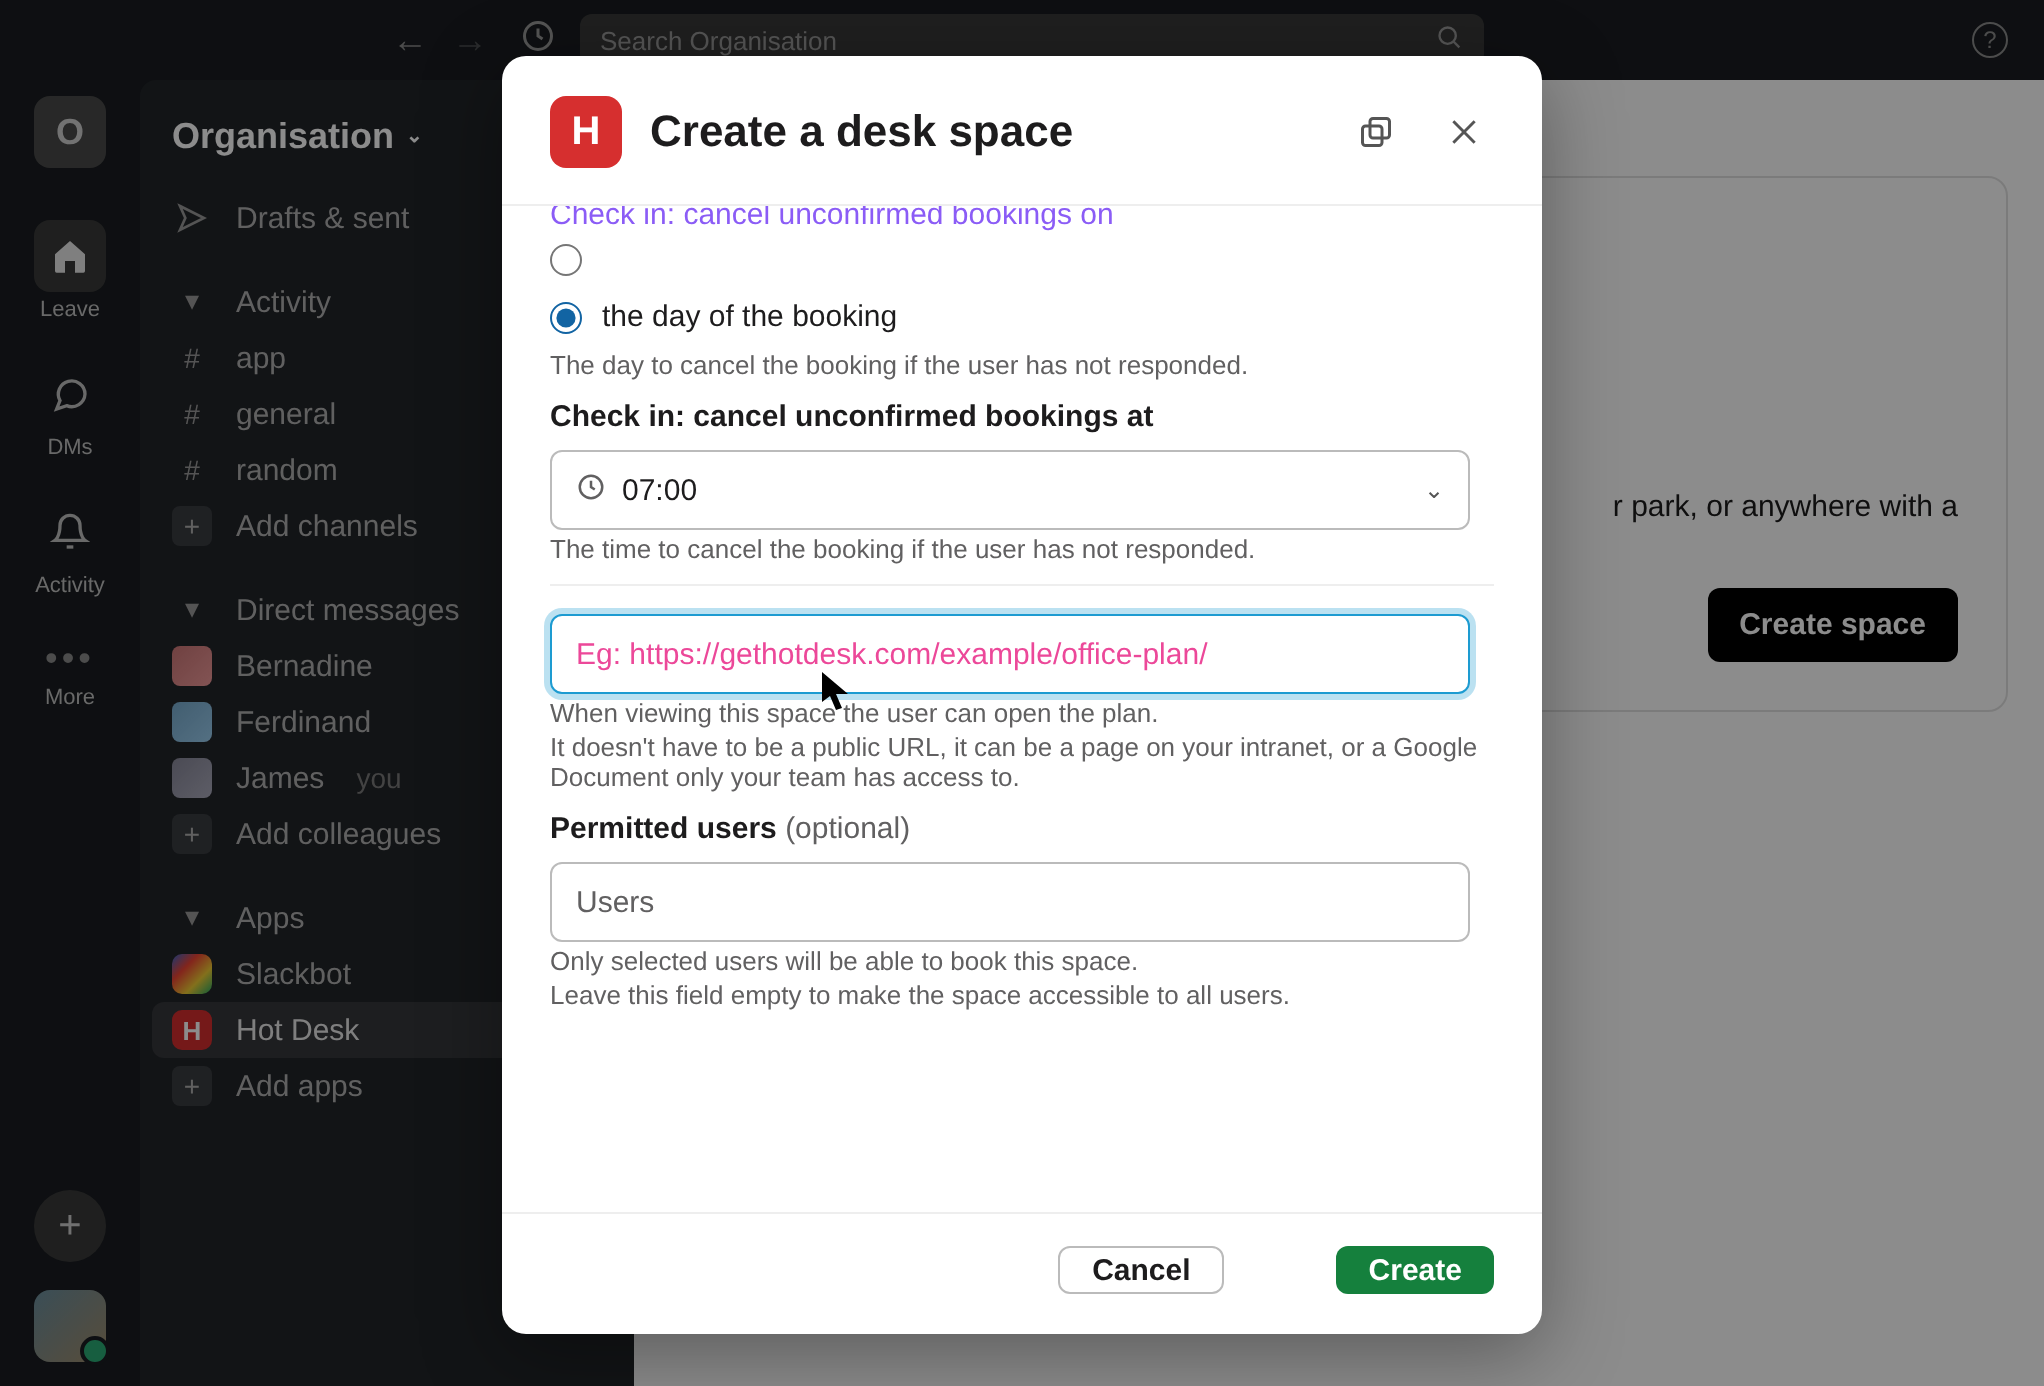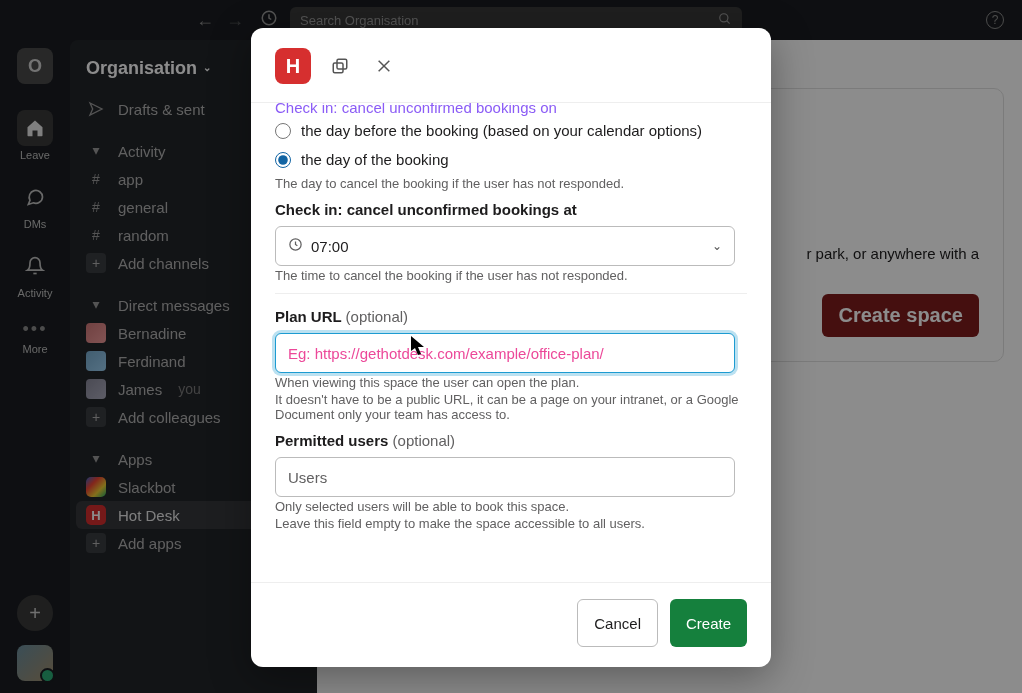--- a/index.html
+++ b/index.html
@@ -155,22 +155,22 @@
     border-top-left-radius: 8px;
   }
   .main-card {
     position:absolute; right:18px; top:48px; left:0;
     border:1px solid #e1e1e1; border-radius:10px;
     padding: 24px 24px;
     color:#1d1c1d;
   }
   .main-card-text { font-size:15px; color:#1d1c1d; line-height:1.5;}
   .create-space-btn {
-    background:#7f1d1d; color:#fff; border:none;
-    padding:10px 16px; border-radius:6px; font-weight:700; font-size:20px;
+    background:#000000; color:#fff; border:none;
+    padding:10px 16px; border-radius:6px; font-weight:700; font-size:15px;
   }
   
   .dim {
     position:absolute; left:0; top:0; right:0; bottom:0;
     background: rgba(0,0,0,0.45);
   }
   
   .modal {
     position:absolute;
     left: 251px; top: 28px;
@@ -226,22 +226,22 @@
   .text-input.focused {
     border:1px solid #1d9bd1;
     box-shadow: 0 0 0 3px rgba(29,155,209,0.3);
   }
   .modal-footer {
     border-top:1px solid #eee;
     padding: 16px 24px 20px;
     display:flex; justify-content:flex-end; gap:12px;
   }
   .btn {
-    height:48px; padding:0 16px; border-radius:6px; font-weight:400; font-size:15px;
-    display:flex;align-items:center;justify-content:center;
+    height:24px; padding:0 16px; border-radius:6px; font-weight:700; font-size:15px;
+    display:flex;align-items:center;justify-content:center;margin-left:44px;
   }
   .btn-secondary { background:#fff; border:1px solid #bbb; color:#1d1c1d;}
   .btn-primary { background:#15803d; border:none; color:#fff;}
   
   .cursor {
     position:absolute; left:411px; top:336px;
     width:0;height:0; pointer-events:none;
     z-index: 9999;
   }
   .cursor svg { display:block;}
@@ -401,40 +401,40 @@
       <button class="create-space-btn">Create space</button>
     </div>
   </div>
 </div>
 
 <div class="dim"></div>
 
 <div class="modal">
   <div class="modal-header">
     <div class="h-icon">H</div>
+    <div class="modal-title">Create a desk space</div>
     <div class="modal-hbtn">
       <svg width="18" height="18" viewBox="0 0 24 24" fill="none" stroke="#555" stroke-width="2">
           <rect x="8" y="3" width="13" height="13" rx="2"></rect>
           <rect x="3" y="8" width="13" height="13" rx="2"></rect>
         </svg>
     </div>
     <div class="modal-hbtn">
       <svg width="16" height="16" viewBox="0 0 24 24" stroke="#555" stroke-width="2.2">
           <line x1="4" y1="4" x2="20" y2="20"></line>
           <line x1="20" y1="4" x2="4" y2="20"></line>
         </svg>
     </div>
   </div>
 
   <div class="modal-body">
     <div style="margin-top:-10px;">
       <div class="partial-label">Check in: cancel unconfirmed bookings on</div>
       <label class="radio-row">
         <input type="radio" name="checkinon" style="">
-        <span>the day before the booking (based on your calendar options)</span>
       </label>
       <label class="radio-row">
         <input type="radio" name="checkinon" checked="" style="">
         <span>the day of the booking</span>
       </label>
       <div class="helper">The day to cancel the booking if the user has not responded.</div>
 
       <div class="field-label">Check in: cancel unconfirmed bookings at</div>
       <div class="select-box">
         <span class="clk">
@@ -443,23 +443,20 @@
               <path d="M12 7v5l3 2"></path>
             </svg>
         </span>
         <span>07:00</span>
         <span class="chev">⌄</span>
       </div>
       <div class="helper">The time to cancel the booking if the user has not responded.</div>
 
       <hr class="divider">
 
-      <div class="field-label">
-        <span>Plan URL</span> <span class="optional">(optional)</span>
-      </div>
       <div class="text-input focused">
         <span>Eg: https://gethotdesk.com/example/office-plan/</span>
       </div>
       <div class="helper" style="margin-bottom:0">When viewing this space the user can open the plan.</div>
       <div class="helper">It doesn't have to be a public URL, it can be a page on your intranet, or a Google Document only your team has access to.</div>
 
       <div class="field-label">
         <span>Permitted users</span> <span class="optional">(optional)</span>
       </div>
       <div class="users-box" style="color:#616061">

